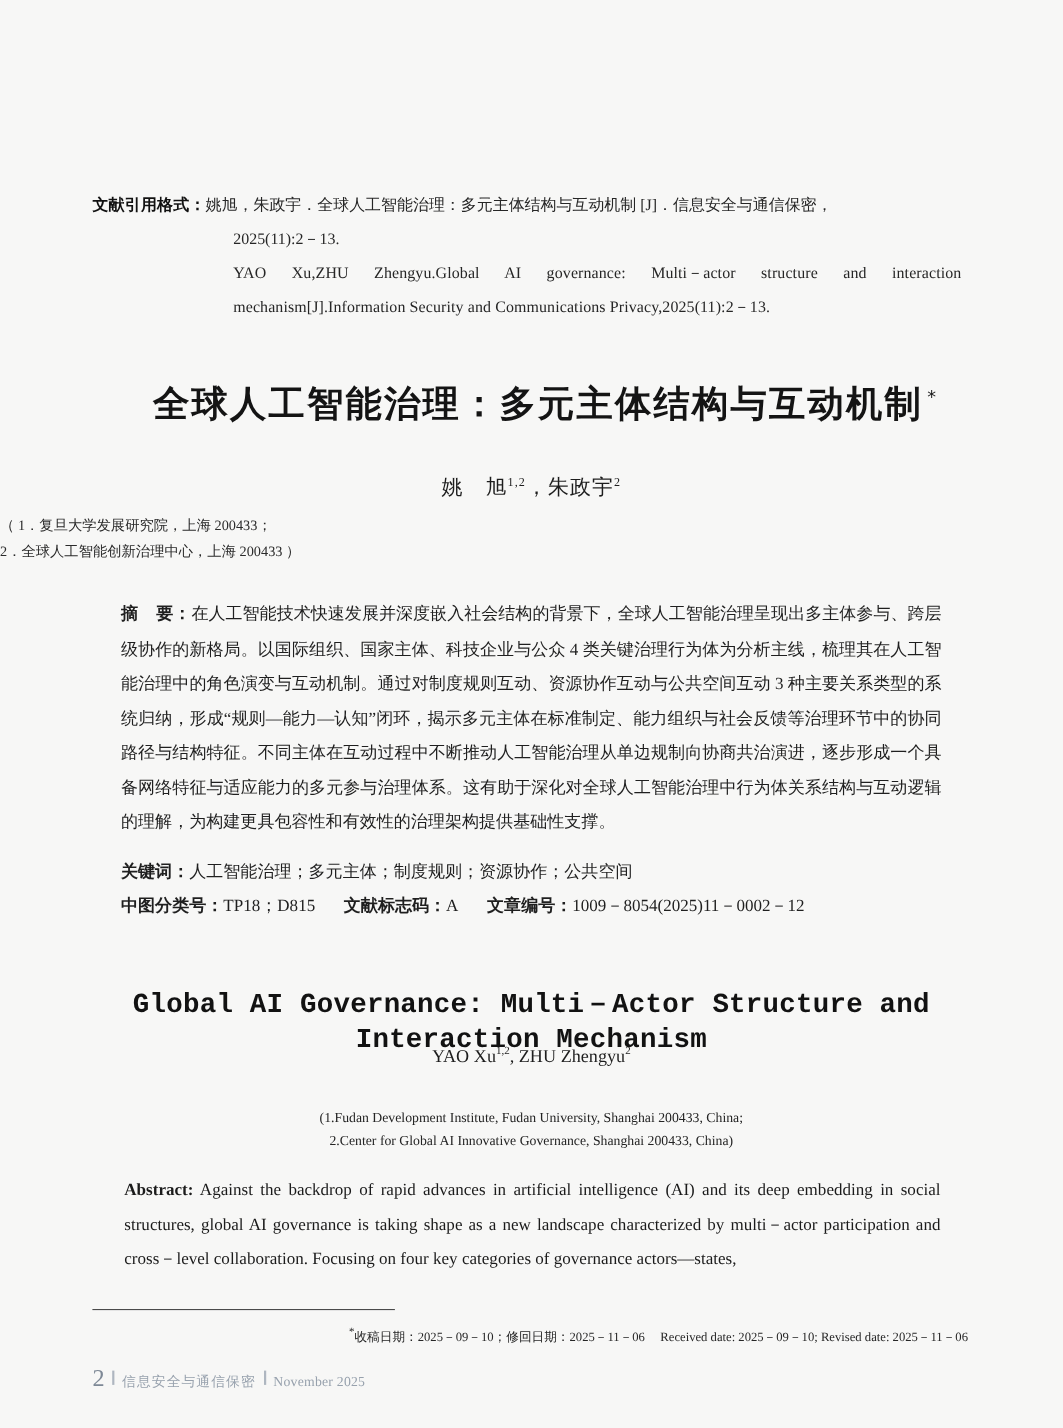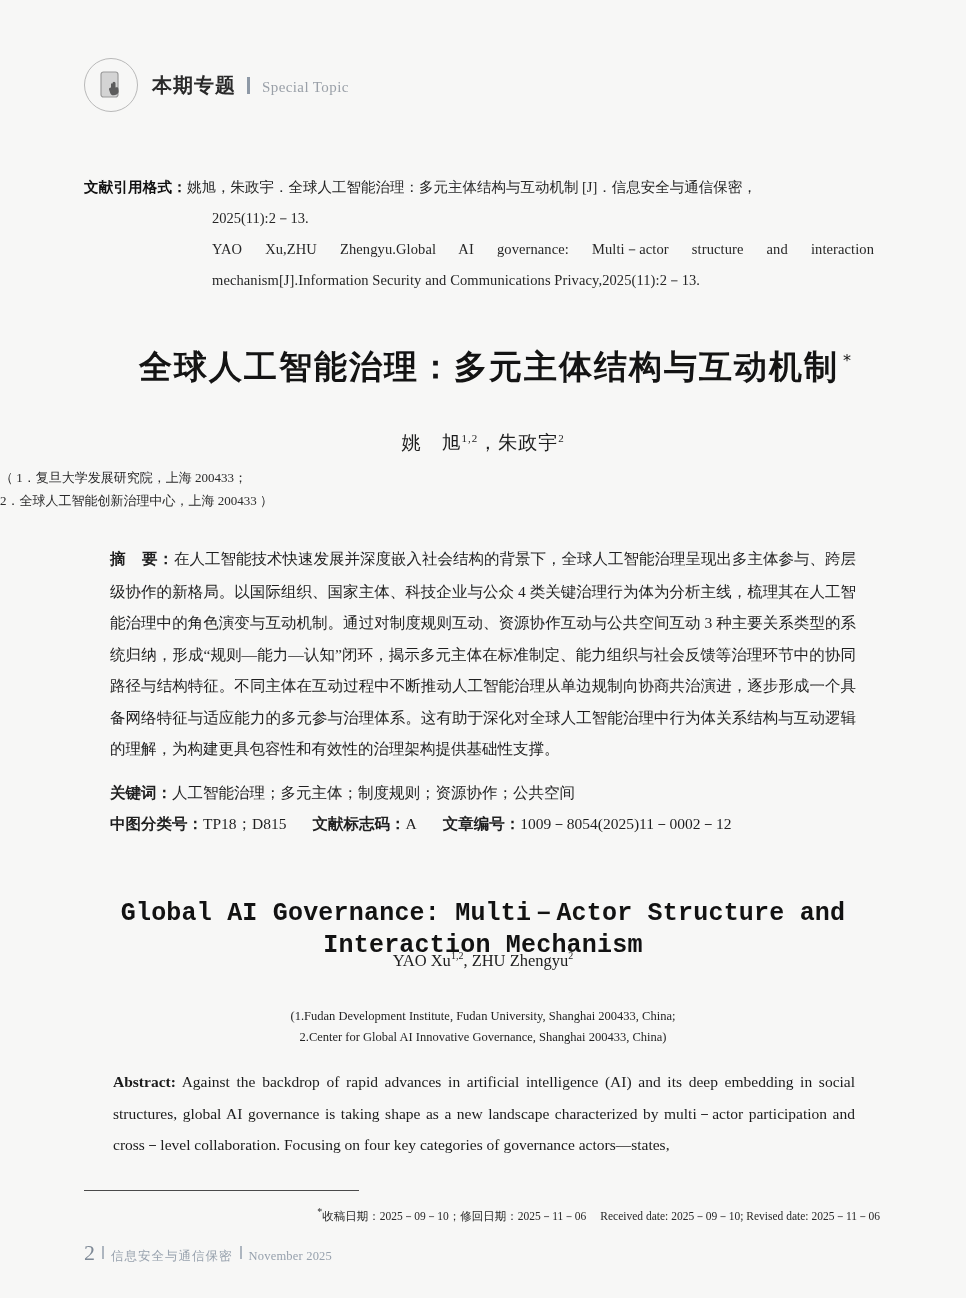--- a/index.html
+++ b/index.html
@@ -274,33 +274,20 @@
     font-size: 12.5px;
     color: #97a1ad;
     letter-spacing: 0.2px;
   }
 </style>
 </head>
 <body>
 
 <div class="page">
 
-  <div class="running-header">
-    <div class="header-badge">
-      <svg width="30" height="32" viewBox="0 0 30 32" aria-hidden="true">
-        <rect x="5" y="3" width="17" height="25" rx="2.5" ry="2.5" fill="#d4d4d4" stroke="#9a9a9a" stroke-width="1.2"></rect>
-        <path d="M16.5 14.5c0-1 .7-1.7 1.5-1.7s1.5.7 1.5 1.7v4.1l.9-.3c.9-.3 1.8.2 1.9 1.1l.3 2.6c.2 1.7-.9 3.3-2.6 3.7l-2 .5c-1.6.4-3.2-.5-3.7-2l-1.2-3.4c-.3-.9.2-1.8 1-2l.9-.2v-4.1z" fill="#5c5c5c"></path>
-      </svg>
-    </div>
-    <div>
-      <span class="header-title-zh">本期专题</span>
-      <span class="header-sep"></span>
-      <span class="header-title-en">Special Topic</span>
-    </div>
-  </div>
 
   <div class="citation">
     <div class="citation-line-1">
       <span class="cite-label">文献引用格式：</span><span>姚旭，朱政宇．全球人工智能治理：多元主体结构与互动机制 [J]．信息安全与通信保密，</span>
     </div>
     <div class="citation-indent">2025(11):2－13.</div>
     <div class="citation-en">YAO Xu,ZHU Zhengyu.Global AI governance: Multi－actor structure and interaction mechanism[J].Information Security and Communications Privacy,2025(11):2－13.</div>
   </div>
 
   <div class="title-zh">

